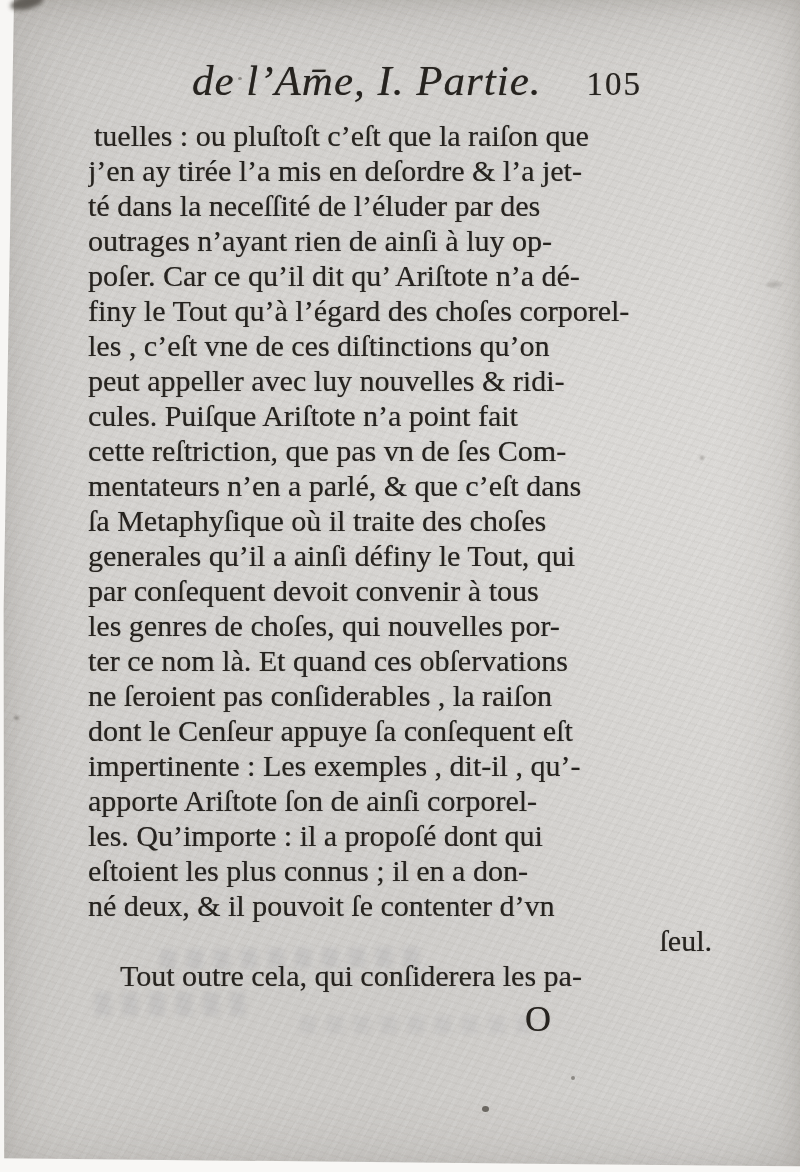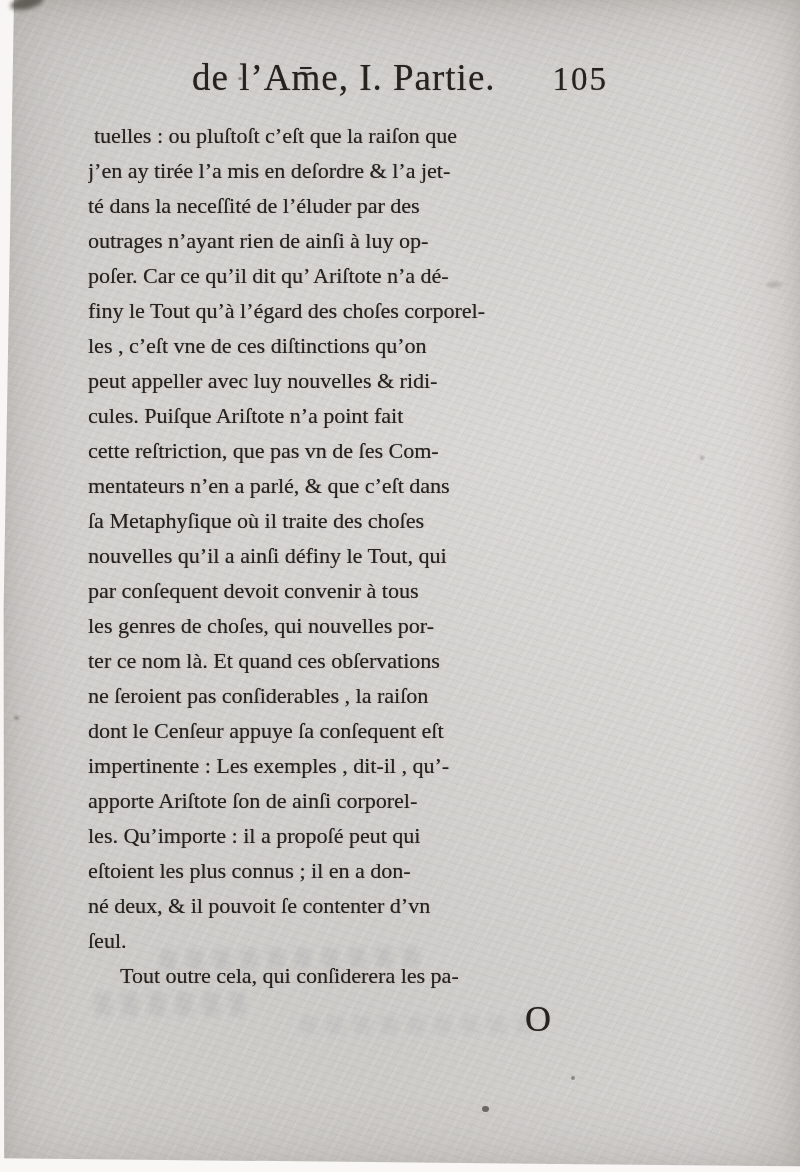--- a/index.html
+++ b/index.html
@@ -38,38 +38,38 @@
     background:#f8f7f5;
     clip-path:polygon(0 38%, 100% 74%, 100% 100%, 0 100%);
   }
   
   .header{
     position:absolute;left:88px;top:56px;width:624px;
     display:flex;align-items:baseline;
   }
   .header .title{
     margin-left:104px;
-    font-size:37px;letter-spacing:1px;
+    font-style:italic;font-size:43px;letter-spacing:1px;
     text-shadow:0 0 0.8px rgba(38,35,31,.65);
     white-space:nowrap;
   }
   .header .pagenum{
-    margin-left:auto;margin-right:104px;
+    margin-left:auto;margin-right:70px;
     font-size:33px;letter-spacing:2px;
     text-shadow:0 0 0.8px rgba(38,35,31,.6);
   }
   
   .textblock{
     position:absolute;left:88px;top:118px;width:624px;
-    font-size:22px;line-height:35px;
+    font-size:30px;line-height:35px;
     text-shadow:0.2px 0.2px 0.8px rgba(38,35,31,.55);
   }
   .line{height:35px;overflow:hidden;text-align:justify;white-space:nowrap;}
   .line::after{content:"";display:inline-block;width:100%;}
-  .line.nj{text-align:left;}
+  .line.nj{text-align:right;}
   .line.nj::after{display:none;}
   .line .it{}
   .sig{
     position:absolute;left:88px;top:1001px;width:624px;
     font-size:36px;line-height:36px;padding-left:437px;
     text-shadow:0 0 0.8px rgba(38,35,31,.6);
   }
   
   .ghost{position:absolute;pointer-events:none;filter:blur(2.5px);opacity:.10;
     background:repeating-linear-gradient(90deg, #6c6f7e 0 16px, transparent 16px 27px);}
@@ -111,29 +111,29 @@
       <div class="line"><span>té dans la neceſſité de l’éluder par des</span></div>
       <div class="line"><span>outrages n’ayant rien de ainſi à luy op-</span></div>
       <div class="line"><span>poſer. Car ce qu’il dit qu’ </span><span class="it">Ariſtote n’a dé-</span></div>
       <div class="line"><span class="it">finy le Tout qu’à l’égard des choſes corporel-</span></div>
       <div class="line"><span class="it">les , </span><span>c’eſt vne de ces diſtinctions qu’on</span></div>
       <div class="line"><span>peut appeller avec luy nouvelles &amp; ridi-</span></div>
       <div class="line"><span>cules. Puiſque Ariſtote n’a point fait</span></div>
       <div class="line"><span>cette reſtriction, que pas vn de ſes Com-</span></div>
       <div class="line"><span>mentateurs n’en a parlé, &amp; que c’eſt dans</span></div>
       <div class="line"><span>ſa Metaphyſique où il traite des choſes</span></div>
-      <div class="line"><span>nouvelles qu’il a ainſi définy le Tout, qui</span></div>
+      <div class="line"><span>generales qu’il a ainſi définy le Tout, qui</span></div>
       <div class="line"><span>par conſequent devoit convenir à tous</span></div>
       <div class="line"><span>les genres de choſes, qui nouvelles por-</span></div>
       <div class="line"><span>ter ce nom là. Et quand ces obſervations</span></div>
       <div class="line"><span>ne ſeroient pas conſiderables , la raiſon</span></div>
       <div class="line"><span>dont le Cenſeur appuye ſa conſequent eſt</span></div>
       <div class="line"><span>impertinente : </span><span class="it">Les exemples</span><span> , dit-il , </span><span class="it">qu’-</span></div>
       <div class="line"><span class="it">apporte Ariſtote ſon de ainſi corporel-</span></div>
-      <div class="line"><span class="it">les. </span><span>Qu’importe : il a propoſé peut qui</span></div>
+      <div class="line"><span class="it">les. </span><span>Qu’importe : il a propoſé dont qui</span></div>
       <div class="line"><span>eſtoient les plus connus ; il en a don-</span></div>
       <div class="line"><span>né deux, &amp; il pouvoit ſe contenter d’vn</span></div>
       <div class="line nj"><span>ſeul.</span></div>
       <div class="line" style="padding-left: 32px;"><span>Tout outre cela, qui conſiderera les pa-</span></div>
     </div>
 
   <div class="sig">O</div>
 
   <div class="speck s1"></div>
   <div class="speck s2"></div>

